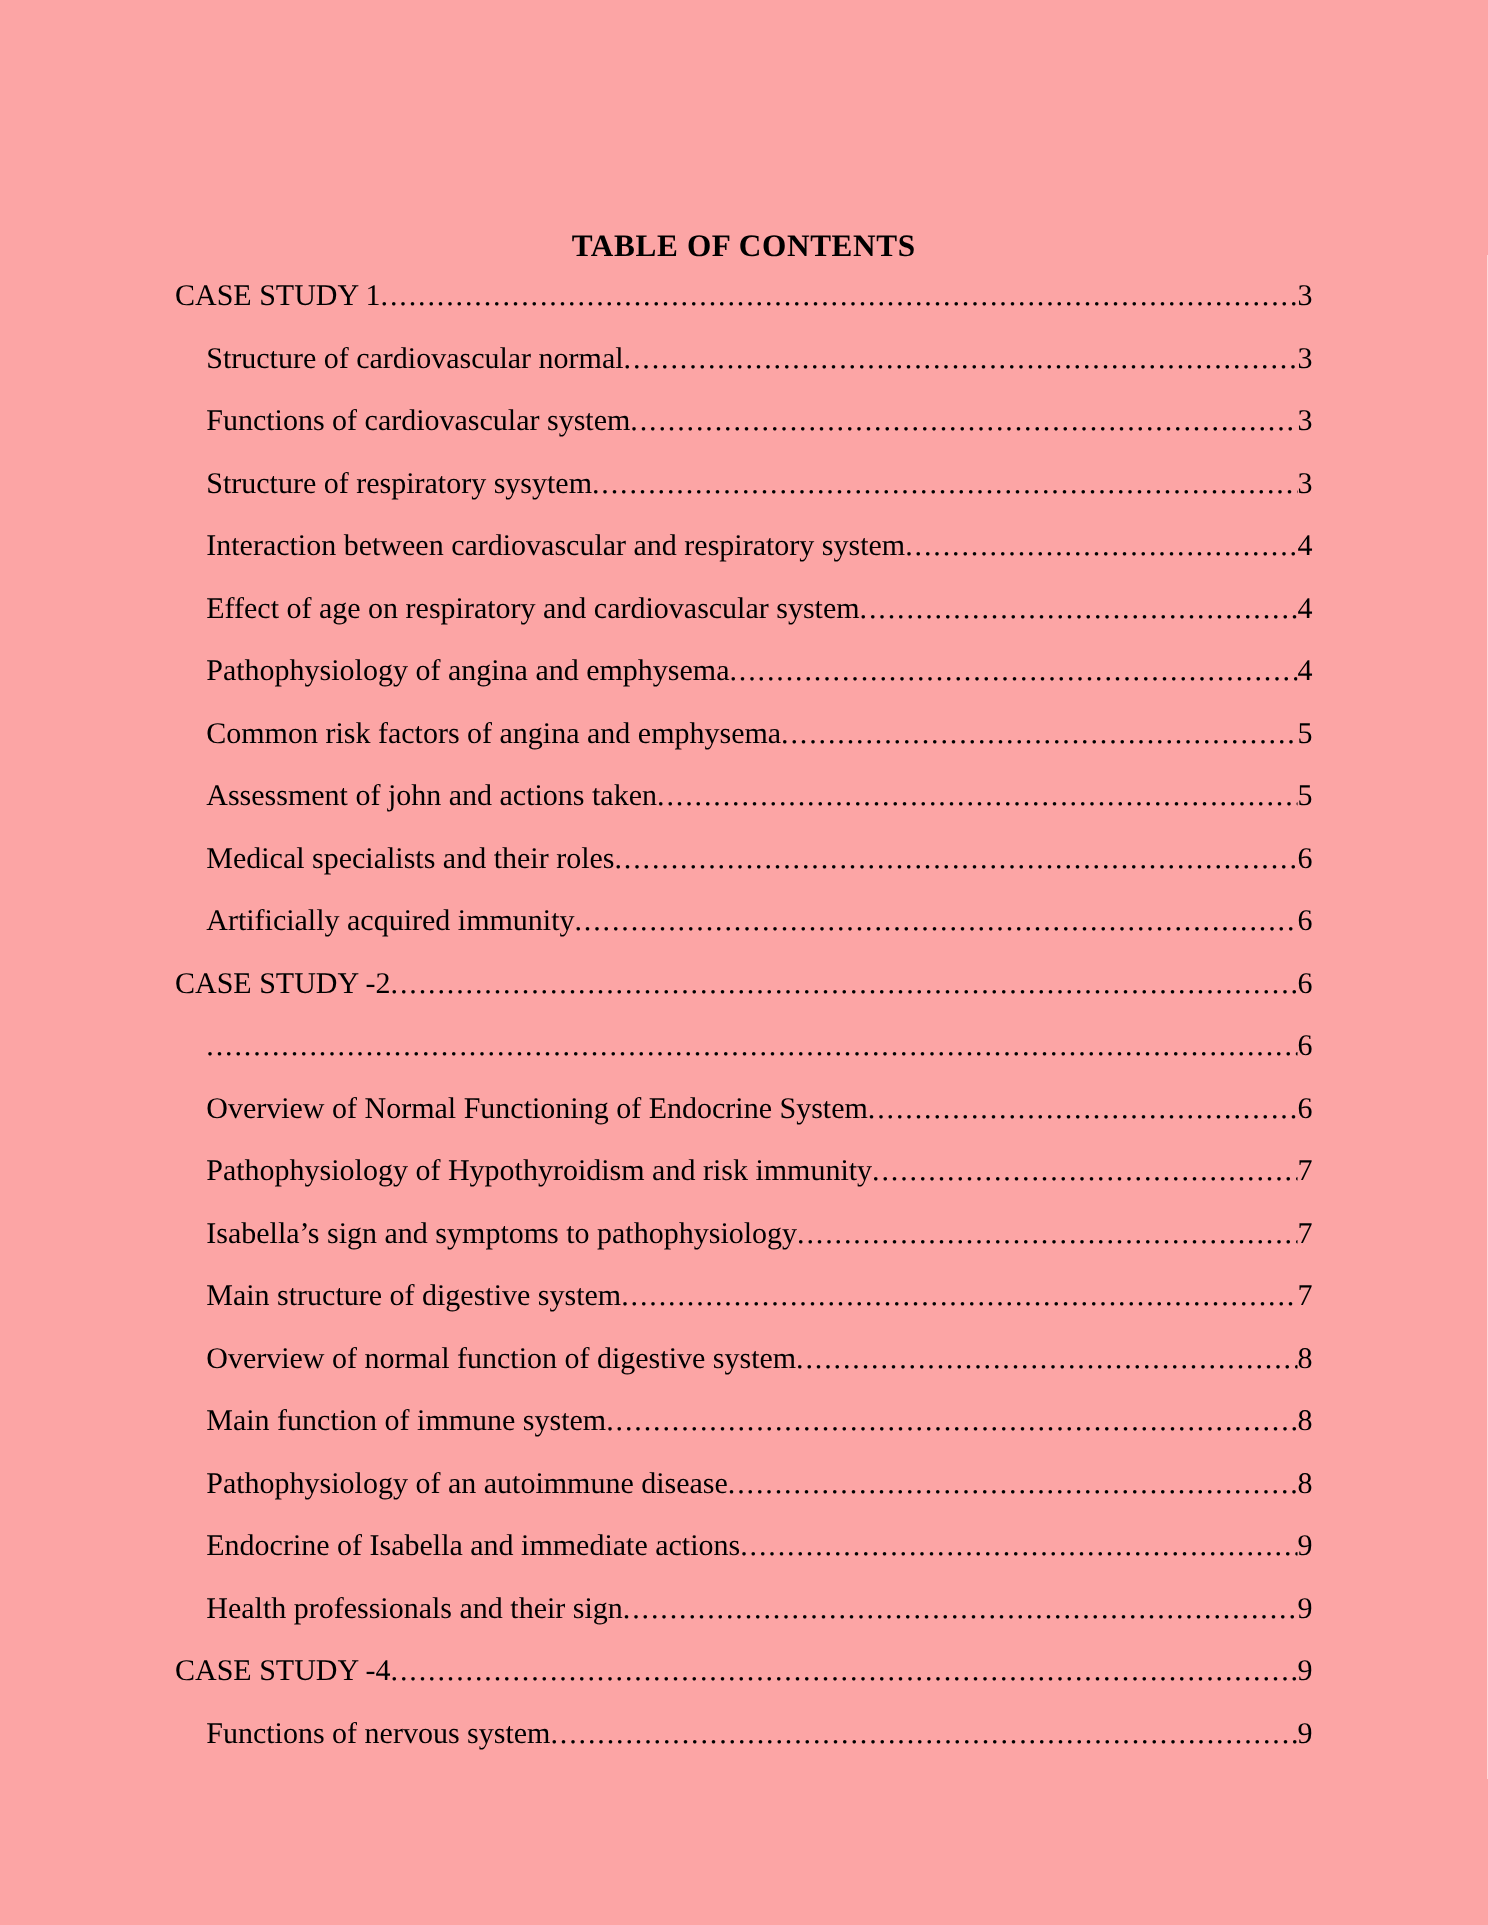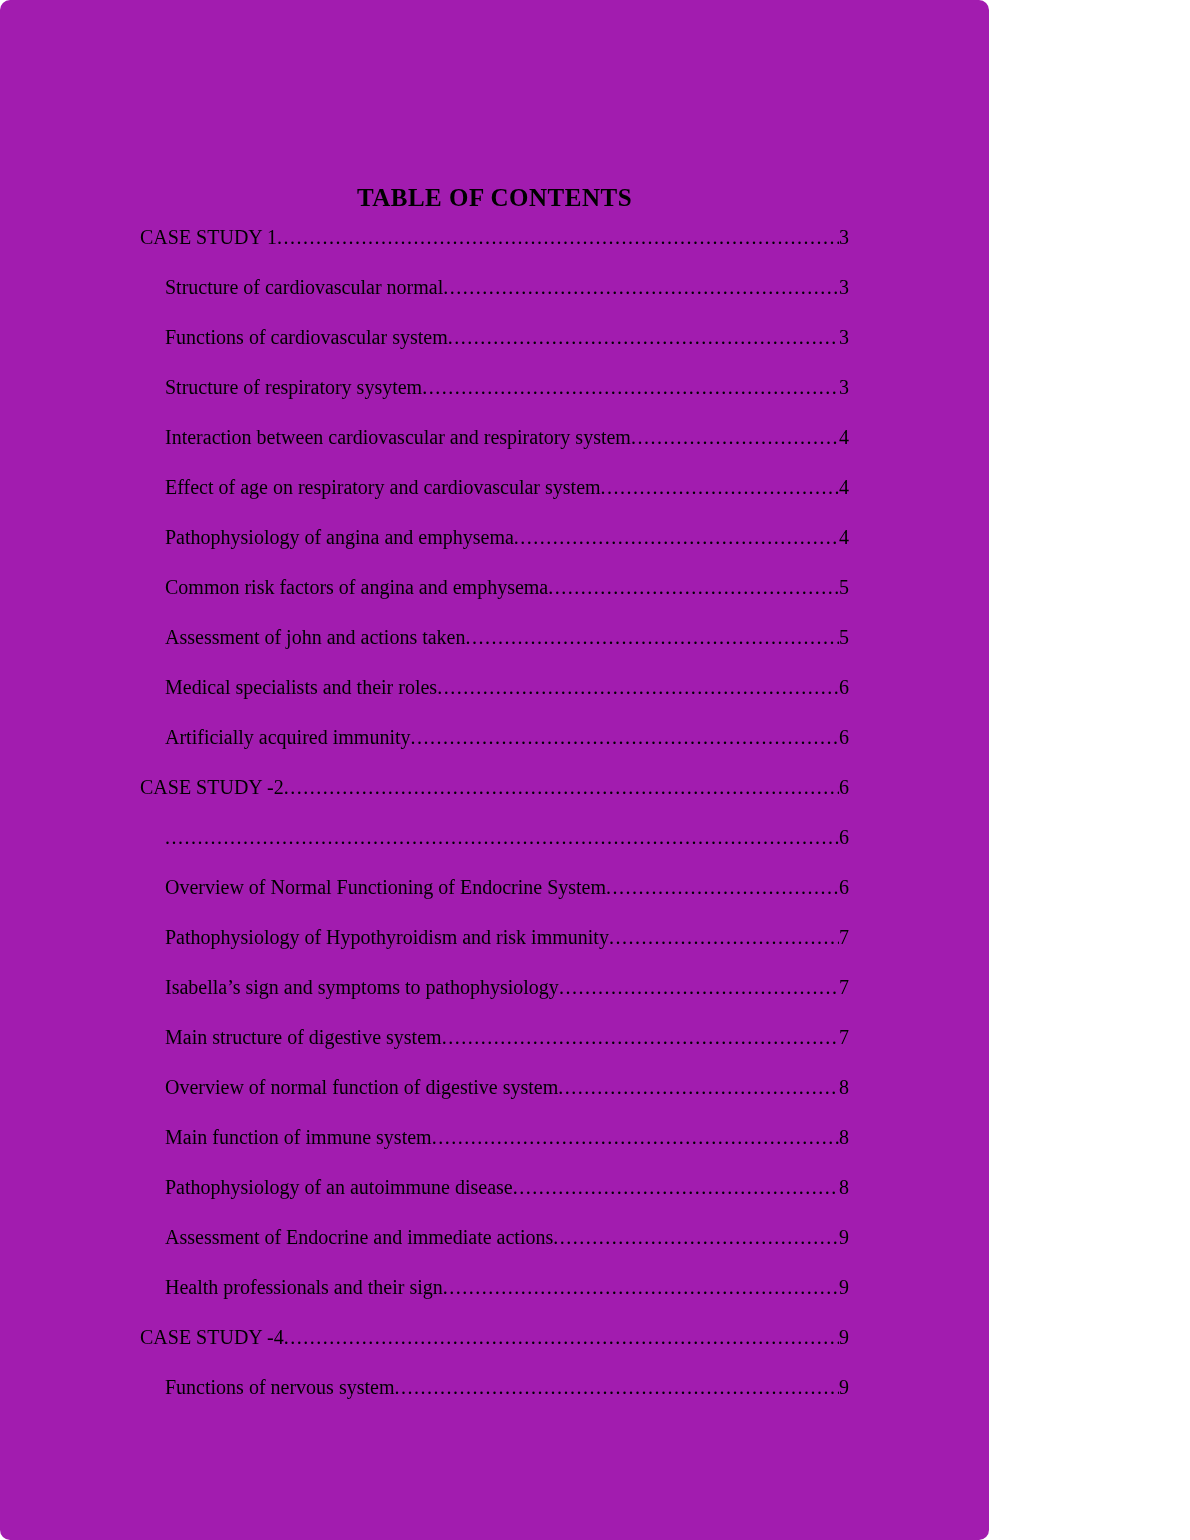--- a/index.html
+++ b/index.html
@@ -2,27 +2,26 @@
 <html><head>
   <meta charset="utf-8">
   <style>
     html, body {
       margin: 0;
       padding: 0;
       background: #ffffff;
     }
     .page {
       position: relative;
-      width: 989px;
+      width: 1190px;
       height: 1540px;
-      background: #a21caf;
+      background: #fca5a5;
       color: #000000;
       font-family: "Liberation Serif", serif;
       overflow: hidden;
-      border-radius: 10px;
     }
     .doc-title {
       position: absolute;
       top: 185px;
       left: 0;
       width: 100%;
       margin: 0;
       text-align: center;
       font-size: 25px;
       font-weight: bold;
@@ -32,21 +31,21 @@
     .toc {
       position: absolute;
       top: 212px;
       left: 140px;
       right: 140px;
     }
     .toc-row {
       display: flex;
       height: 50px;
       line-height: 50px;
-      font-size: 20px;
+      font-size: 24px;
       white-space: nowrap;
       font-family: Liberation Serif, serif;
     }
     .toc-row.level-1 {
       padding-left: 25px;
     }
     .toc-label {
       flex: 0 0 auto;
       white-space: nowrap;
     }
@@ -160,21 +159,21 @@
         <span class="toc-label">Main function of immune system</span>
         <span class="toc-dots">............................................................................................................................................................................................................................................................................................................</span>
         <span class="toc-page-num">8</span>
       </div>
       <div class="toc-row level-1">
         <span class="toc-label">Pathophysiology of an autoimmune disease</span>
         <span class="toc-dots">............................................................................................................................................................................................................................................................................................................</span>
         <span class="toc-page-num">8</span>
       </div>
       <div class="toc-row level-1">
-        <span class="toc-label">Assessment of Endocrine and immediate actions</span>
+        <span class="toc-label">Endocrine of Isabella and immediate actions</span>
         <span class="toc-dots">............................................................................................................................................................................................................................................................................................................</span>
         <span class="toc-page-num">9</span>
       </div>
       <div class="toc-row level-1">
         <span class="toc-label">Health professionals and their sign</span>
         <span class="toc-dots">............................................................................................................................................................................................................................................................................................................</span>
         <span class="toc-page-num">9</span>
       </div>
       <div class="toc-row level-0">
         <span class="toc-label">CASE STUDY -4</span>

